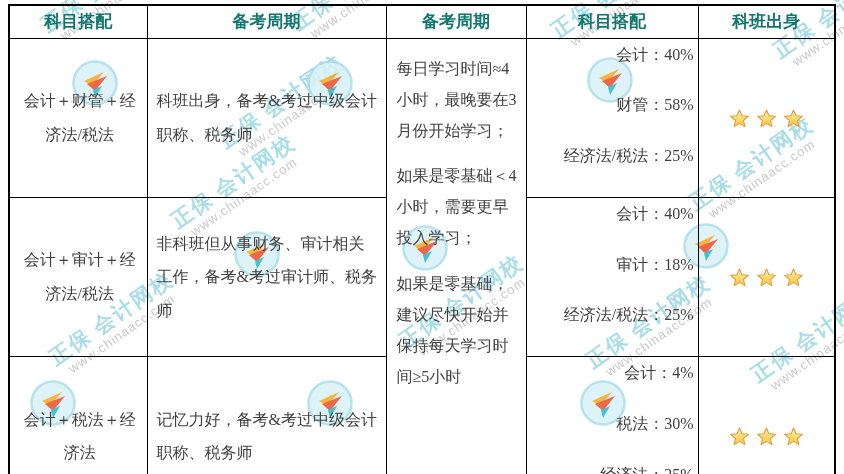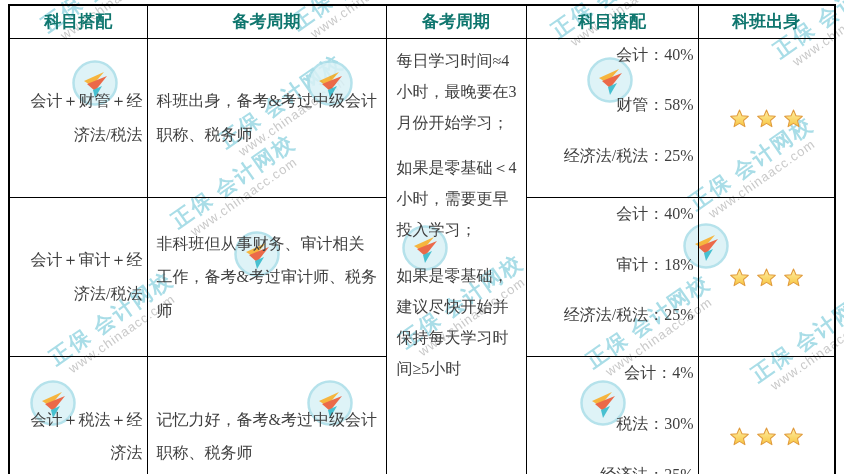--- a/index.html
+++ b/index.html
@@ -19,24 +19,24 @@
     width:826px;border-collapse:collapse;table-layout:fixed;
     background:transparent;
   }
   table.main th,table.main td{border:1px solid #000;background:transparent;}
   table.main{border:2px solid #000;}
   tr.hrow{height:33px;}
   tr.row1{height:146px;}
   tr.row2{height:148px;}
   tr.row3{height:136px;}
   th.hcell{font-size:17px;font-weight:bold;color:#0f766e;text-align:center;vertical-align:middle;}
-  td.subjects{vertical-align:middle;text-align:right;font-size:16px;line-height:2.1;padding:0 4px 0 7px;}
+  td.subjects{vertical-align:middle;text-align:center;font-size:16px;line-height:2.1;padding:0 4px 0 7px;}
   td.audience{vertical-align:middle;text-align:left;font-size:16px;line-height:2.1;padding:0 6px 0 9px;}
   td.cycle{vertical-align:top;text-align:left;font-size:16px;line-height:1.95;padding:6px 6px 0 10px;}
-  td.cycle p{margin:0 0 14px 0;}
+  td.cycle p{margin:8px 0 14px 0;}
   td.alloc{vertical-align:top;text-align:right;font-size:16px;line-height:1.3;padding:6px 4px 0 7px;}
   td.alloc .alloc-line{margin:0 0 30px 0;}
   td.stars{text-align:center;vertical-align:middle;}
   .star-icon{width:19px;height:19px;margin:0 2px;vertical-align:middle;}
 </style>
 </head>
 <body>
 
 <div class="stage">
   <div class="wm-layer" id="wm-layer">

